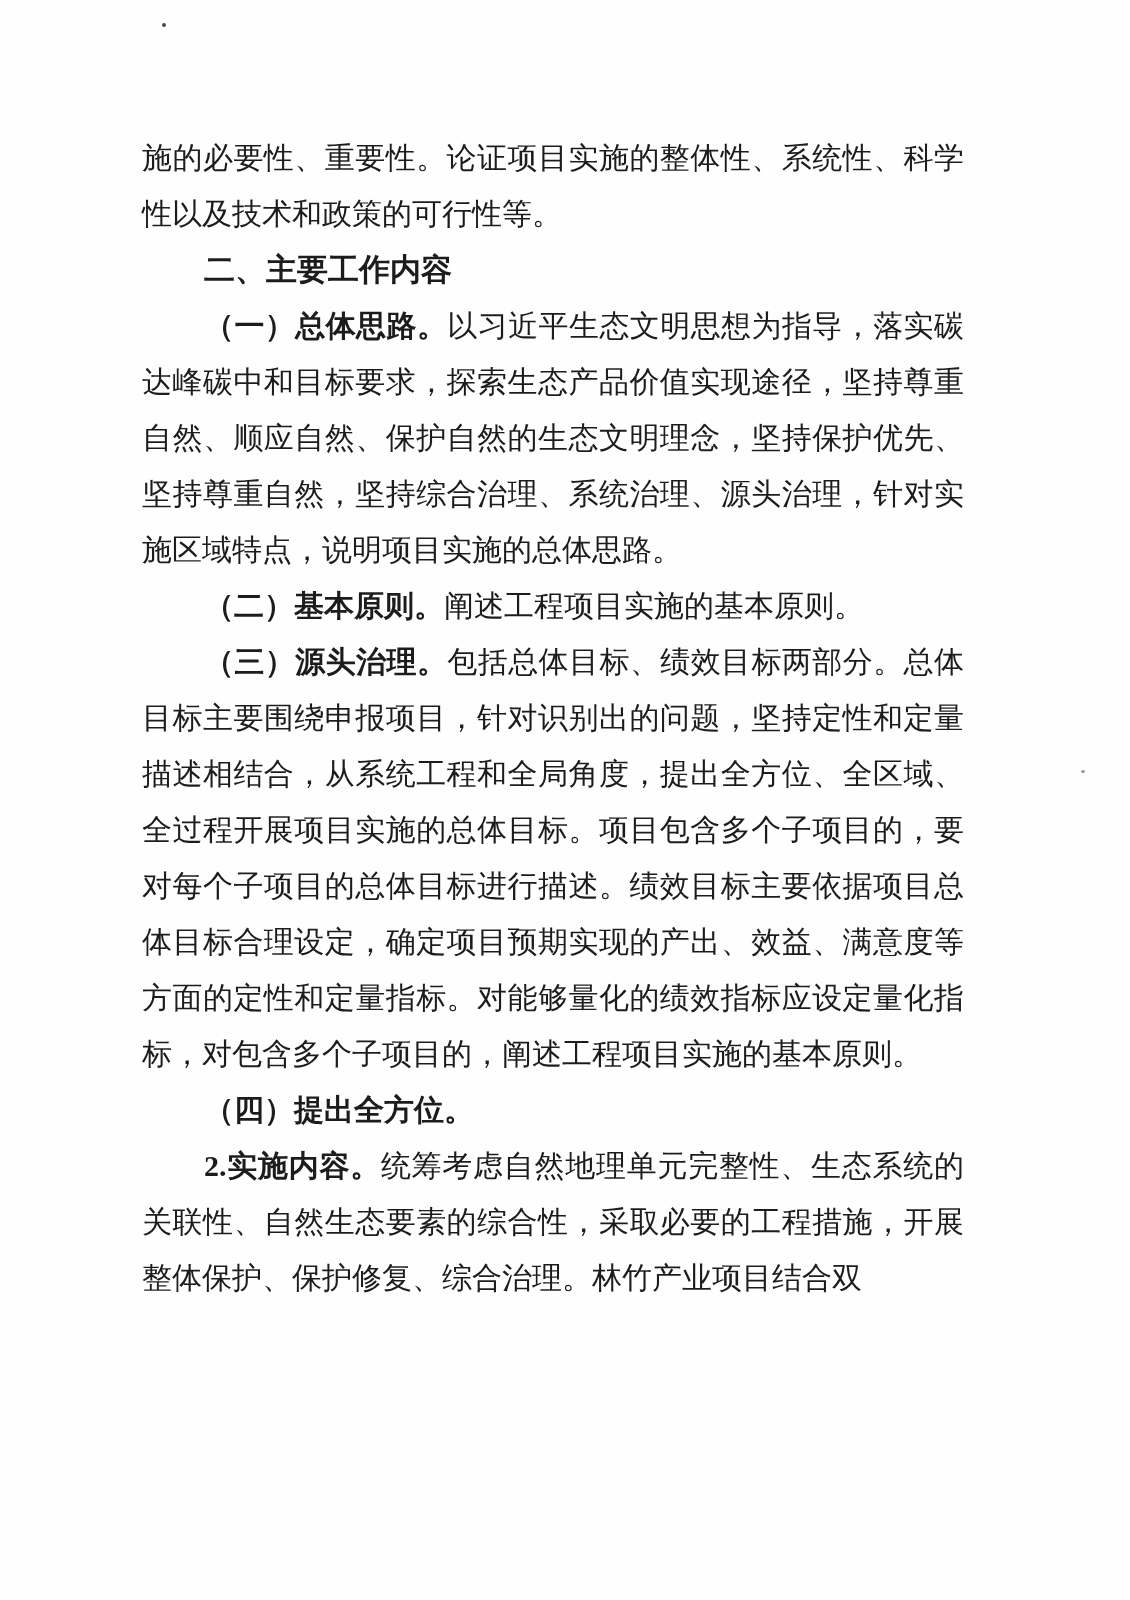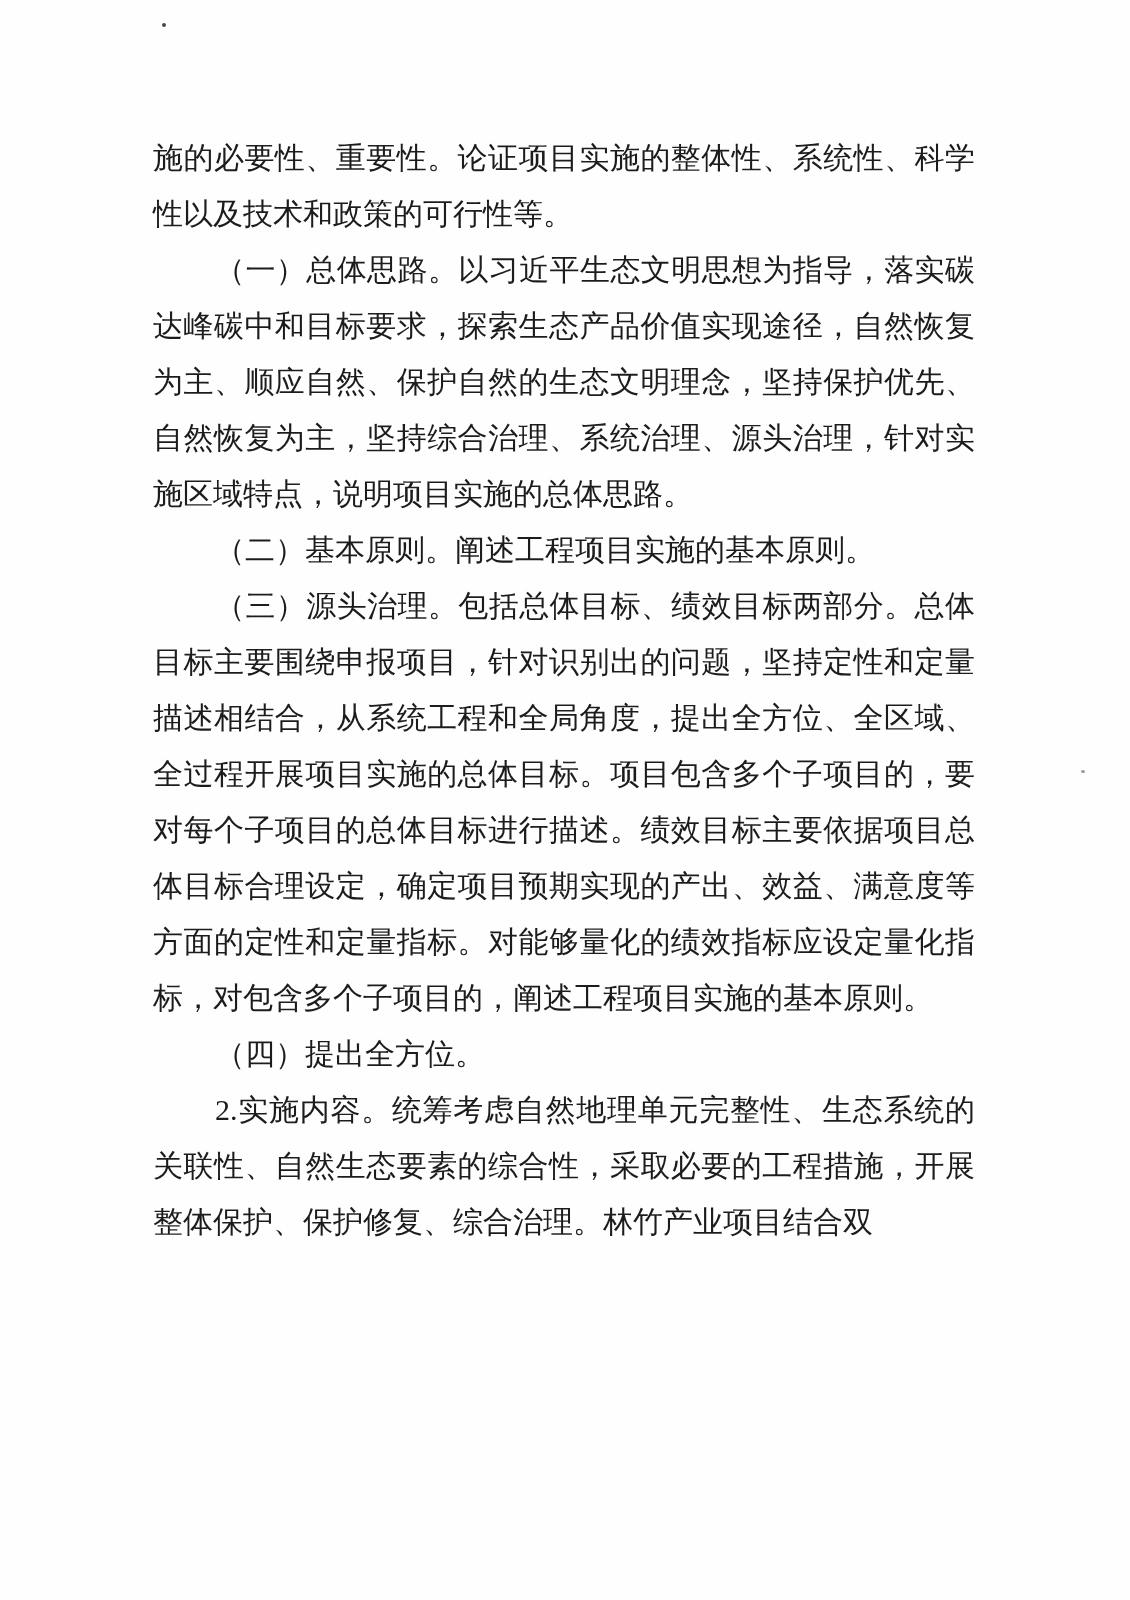--- a/index.html
+++ b/index.html
@@ -11,21 +11,21 @@
     position: relative;
     width: 1130px;
     height: 1600px;
     margin: 0 auto;
     background: #fefefe;
     overflow: hidden;
     color: #1c1c1c;
   }
   .content {
     position: absolute;
-    left: 153px;
+    left: 142px;
     top: 130px;
     width: 822px;
     font-family: "Liberation Serif", "DejaVu Serif", serif;
     font-size: 30px;
     line-height: 56px;
     text-align: justify;
     letter-spacing: 0px;
   }
   .para {
     margin: 0;
@@ -35,21 +35,21 @@
     text-indent: 0;
   }
   .section-heading {
     margin: 0;
     text-indent: 62px;
     font-family: "Liberation Sans", "DejaVu Sans", sans-serif;
     font-weight: 700;
     font-size: 31px;
   }
   .lead {
-    font-weight: 400;
+    font-weight: 700;
   }
   .artifact-dot {
     position: absolute;
     border-radius: 50%;
   }
   .dot-top {
     left: 162px;
     top: 23px;
     width: 4px;
     height: 4px;
@@ -68,22 +68,23 @@
 
 <div class="page">
 
   <span class="artifact-dot dot-top"></span>
   <span class="artifact-dot dot-mid"></span>
 
   <div class="content">
 
     <p class="para no-indent">施的必要性、重要性。论证项目实施的整体性、系统性、科学性以及技术和政策的可行性等。</p>
 
+    <p class="section-heading">二、主要工作内容</p>
 
-    <p class="para"><span class="lead">（一）总体思路。</span><span>以习近平生态文明思想为指导，落实碳达峰碳中和目标要求，探索生态产品价值实现途径，自然恢复为主、顺应自然、保护自然的生态文明理念，坚持保护优先、自然恢复为主，坚持综合治理、系统治理、源头治理，针对实施区域特点，说明项目实施的总体思路。</span></p>
+    <p class="para"><span class="lead">（一）总体思路。</span><span>以习近平生态文明思想为指导，落实碳达峰碳中和目标要求，探索生态产品价值实现途径，坚持尊重自然、顺应自然、保护自然的生态文明理念，坚持保护优先、坚持尊重自然，坚持综合治理、系统治理、源头治理，针对实施区域特点，说明项目实施的总体思路。</span></p>
 
     <p class="para"><span class="lead">（二）基本原则。</span><span>阐述工程项目实施的基本原则。</span></p>
 
     <p class="para"><span class="lead">（三）源头治理。</span><span>包括总体目标、绩效目标两部分。总体目标主要围绕申报项目，针对识别出的问题，坚持定性和定量描述相结合，从系统工程和全局角度，提出全方位、全区域、全过程开展项目实施的总体目标。项目包含多个子项目的，要对每个子项目的总体目标进行描述。绩效目标主要依据项目总体目标合理设定，确定项目预期实现的产出、效益、满意度等方面的定性和定量指标。对能够量化的绩效指标应设定量化指标，对包含多个子项目的，阐述工程项目实施的基本原则。</span></p>
 
     <p class="para"><span class="lead">（四）提出全方位。</span><span></span></p>
 
 
     <p class="para"><span class="lead">2.实施内容。</span><span>统筹考虑自然地理单元完整性、生态系统的关联性、自然生态要素的综合性，采取必要的工程措施，开展整体保护、保护修复、综合治理。林竹产业项目结合双</span></p>
 

